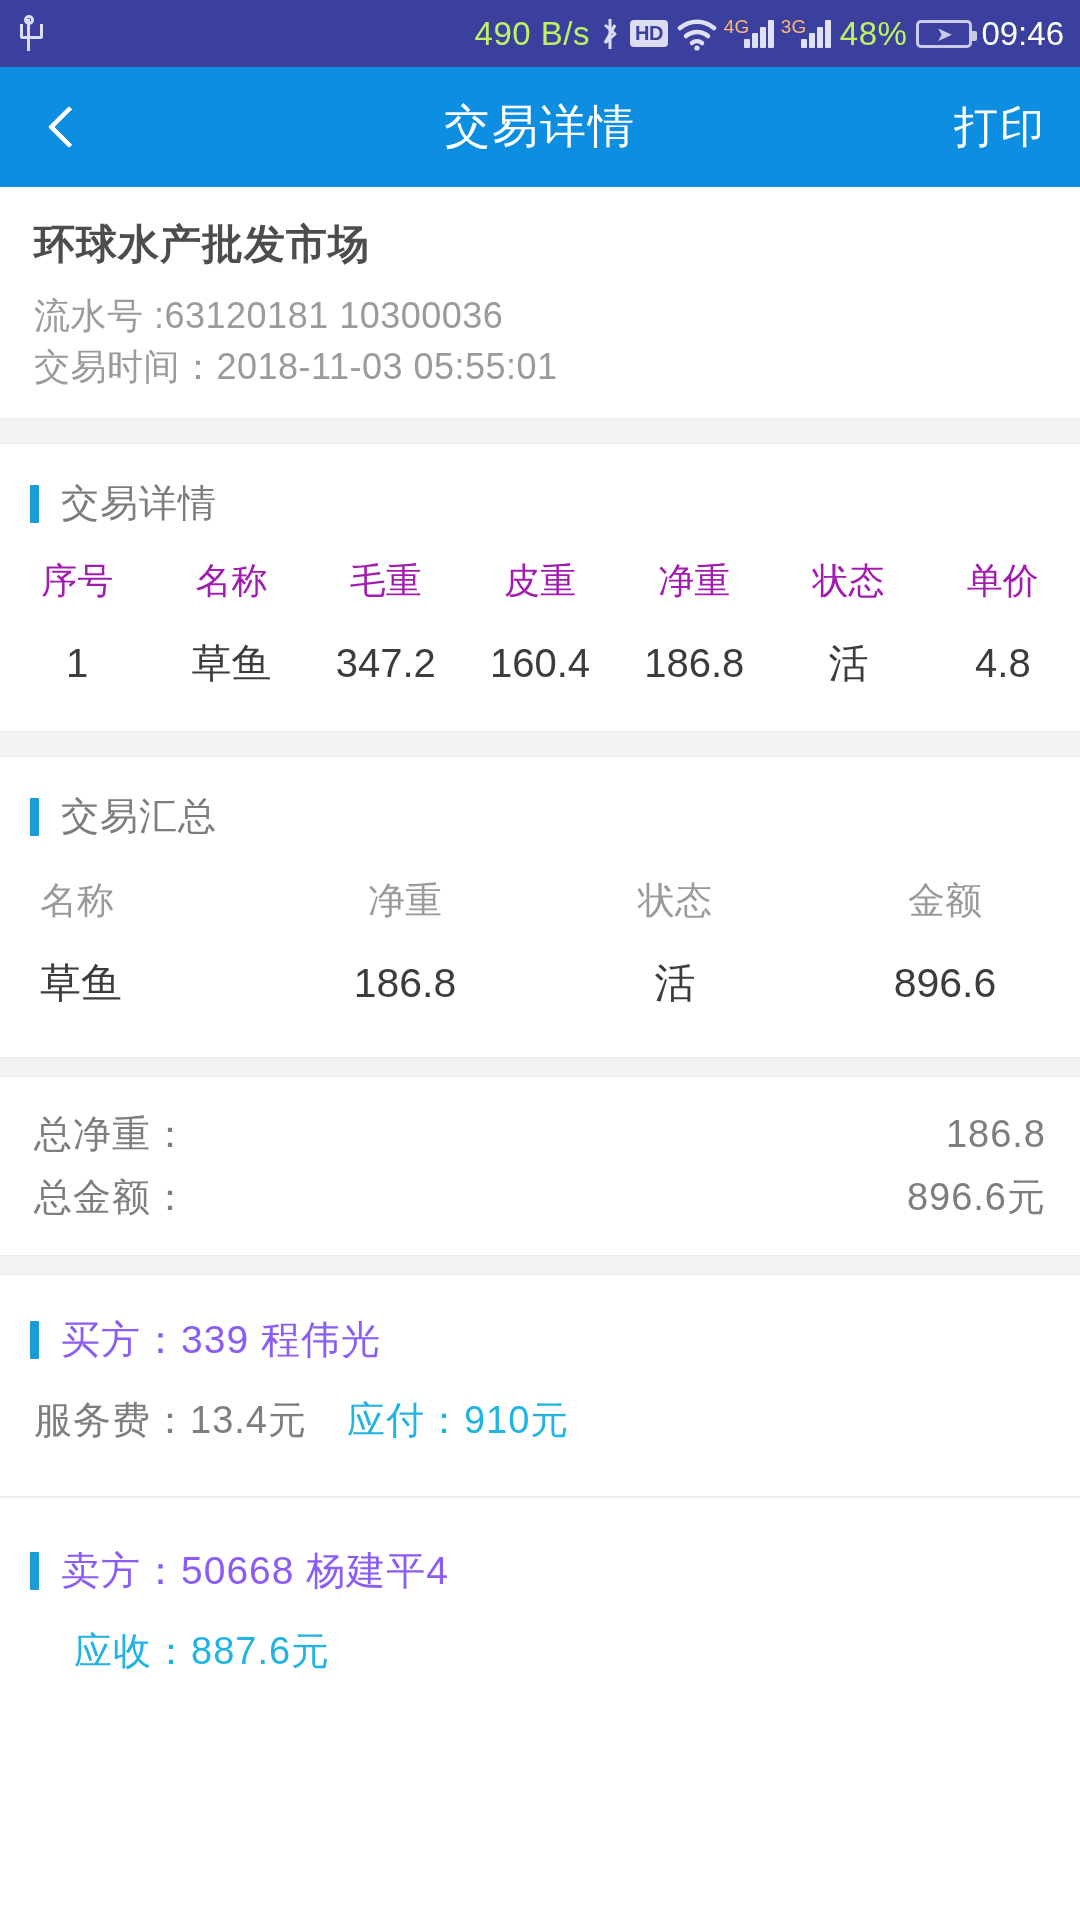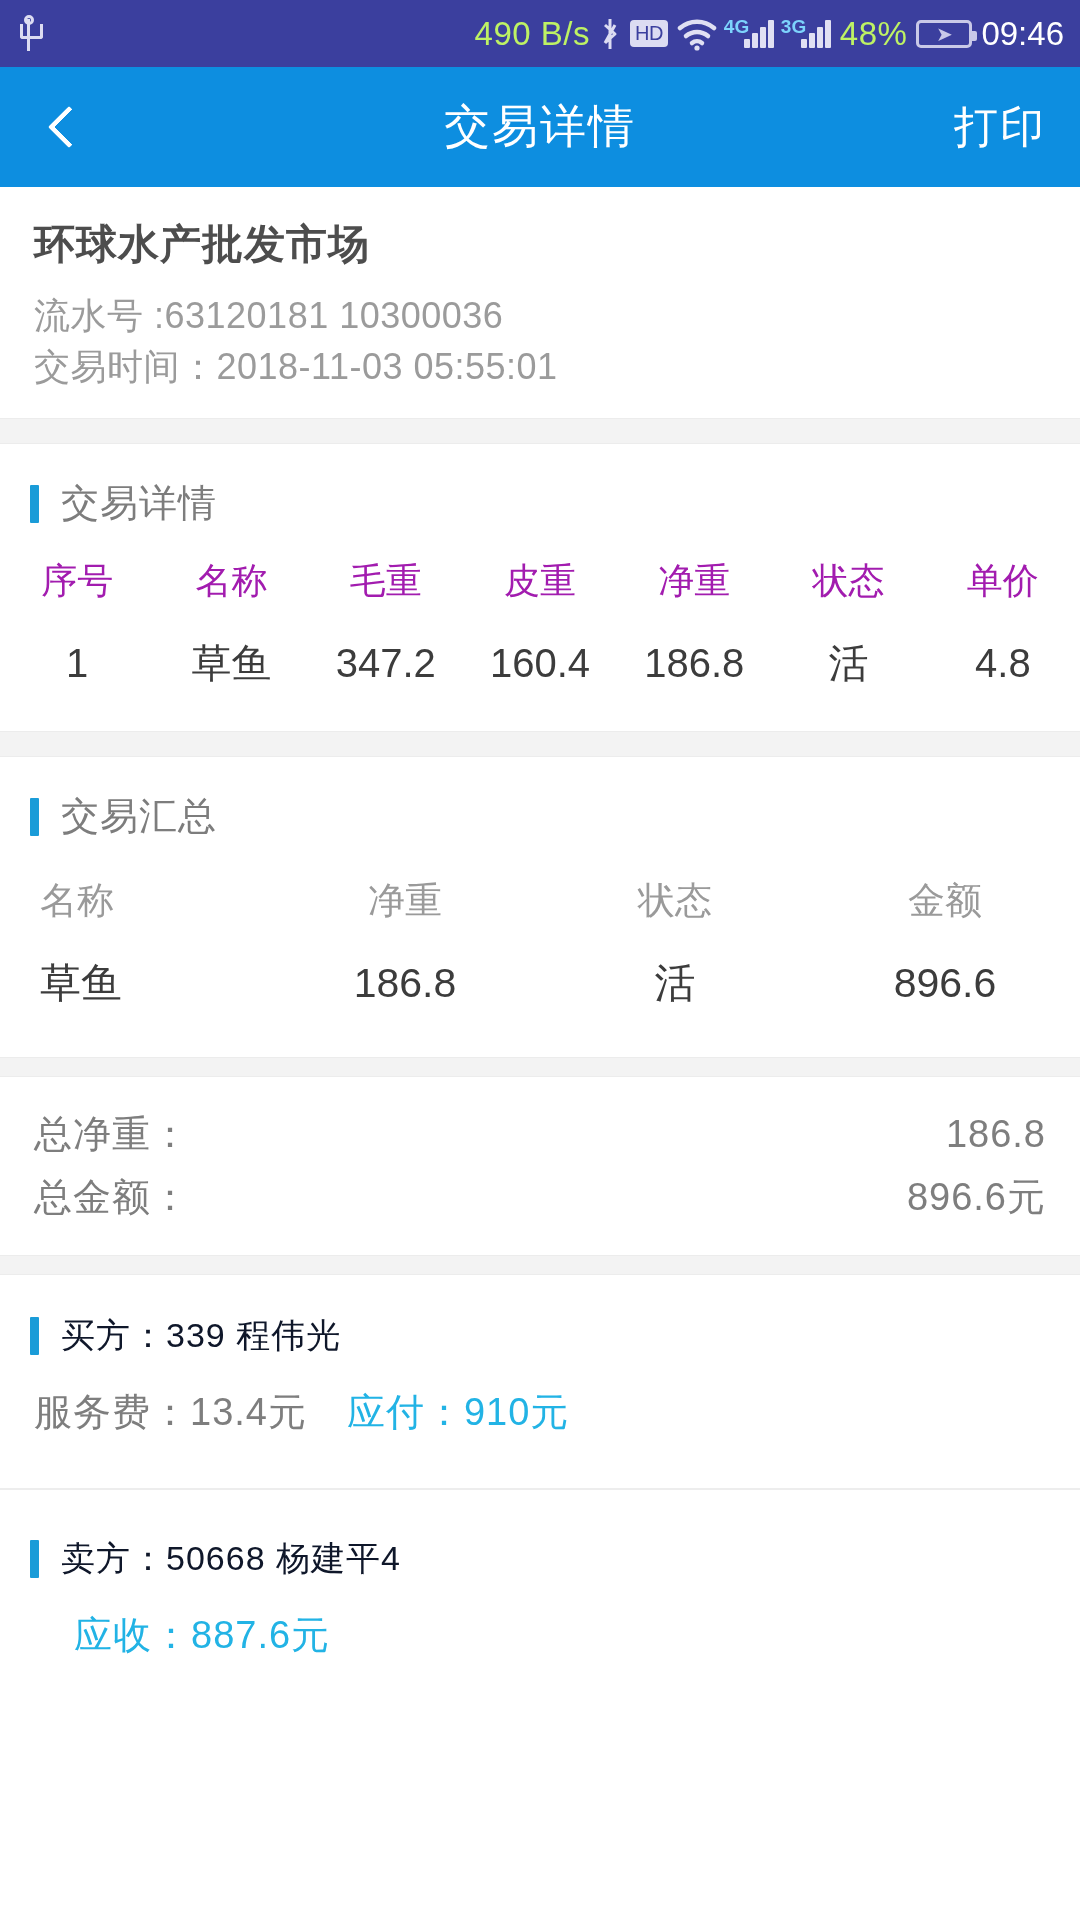--- a/index.html
+++ b/index.html
@@ -23,27 +23,27 @@
     content:""; position:absolute; left:11px; top:4px; width:3px; height:32px; background:#dcdcf2;
   }
   .usb-ico:after{
     content:""; position:absolute; left:4px; top:9px; width:17px; height:12px;
     border-left:3px solid #dcdcf2; border-right:3px solid #dcdcf2; border-bottom:3px solid #dcdcf2;
     border-radius:0 0 3px 3px;
   }
   .usb-top{ position:absolute; left:7.5px; top:0px; width:10px; height:10px; border:3px solid #dcdcf2; border-radius:50%; }
   .bt-ico{ width:22px; height:36px; }
   .hd-badge{
-    background:#dcdcf2; color:#3b3f9e; font-size:20px; font-weight:normal;
+    background:#dcdcf2; color:#3b3f9e; font-size:20px; font-weight:bold;
     padding:1px 5px; border-radius:4px; line-height:1.25; letter-spacing:-.5px;
   }
   .wifi-ico{ width:40px; height:34px; position:relative; }
   .sig-wrap{ display:flex; align-items:flex-end; gap:2px; position:relative; }
   .sig-label{
-    font-size:19px; position:absolute; top:-4px; left:-20px; color:#7dd3fc; font-weight:bold;
+    font-size:19px; position:absolute; top:-4px; left:-20px; color:#fdba74; font-weight:normal;
   }
   .bar{ width:6px; background:#e0e0f3; border-radius:1px; }
   .b1{height:9px;} .b2{height:15px;} .b3{height:21px;} .b4{height:28px;}
   .batt{
     width:56px; height:28px; border:3px solid #c9c9e8; border-radius:5px;
     position:relative; display:flex; align-items:center; justify-content:center;
   }
   .batt:after{
     content:""; position:absolute; right:-8px; top:8px; width:5px; height:10px;
     background:#c9c9e8; border-radius:0 2px 2px 0;
@@ -99,21 +99,21 @@
 
   .totals{ padding:26px 34px 26px 34px; background:#fff; }
   .total-row{
     display:flex; justify-content:space-between; align-items:baseline;
     font-size:38px; color:#7e7e7e; padding:6px 0; letter-spacing:1px;
   }
   .total-val{ color:#7e7e7e; }
 
   .party{ background:#fff; padding:0 0 10px 0; }
   .party-head{ display:flex; align-items:center; padding:38px 34px 10px 30px; }
-  .party-title{ font-size:34px; color:#0f172a; letter-spacing:1px; }
+  .party-title{ font-size:39px; color:#8b5cf6; letter-spacing:1px; }
   .fee-line{
     padding:18px 34px 40px 34px; font-size:38px; color:#7e7e7e; letter-spacing:1px;
     display:flex; align-items:baseline;
   }
   .fee-pay{ color:#22b3e5; margin-left:40px; }
   .divider-line{ height:2px; background:#ededed; margin:0 0px; }
 </style>
 </head>
 <body>
 

